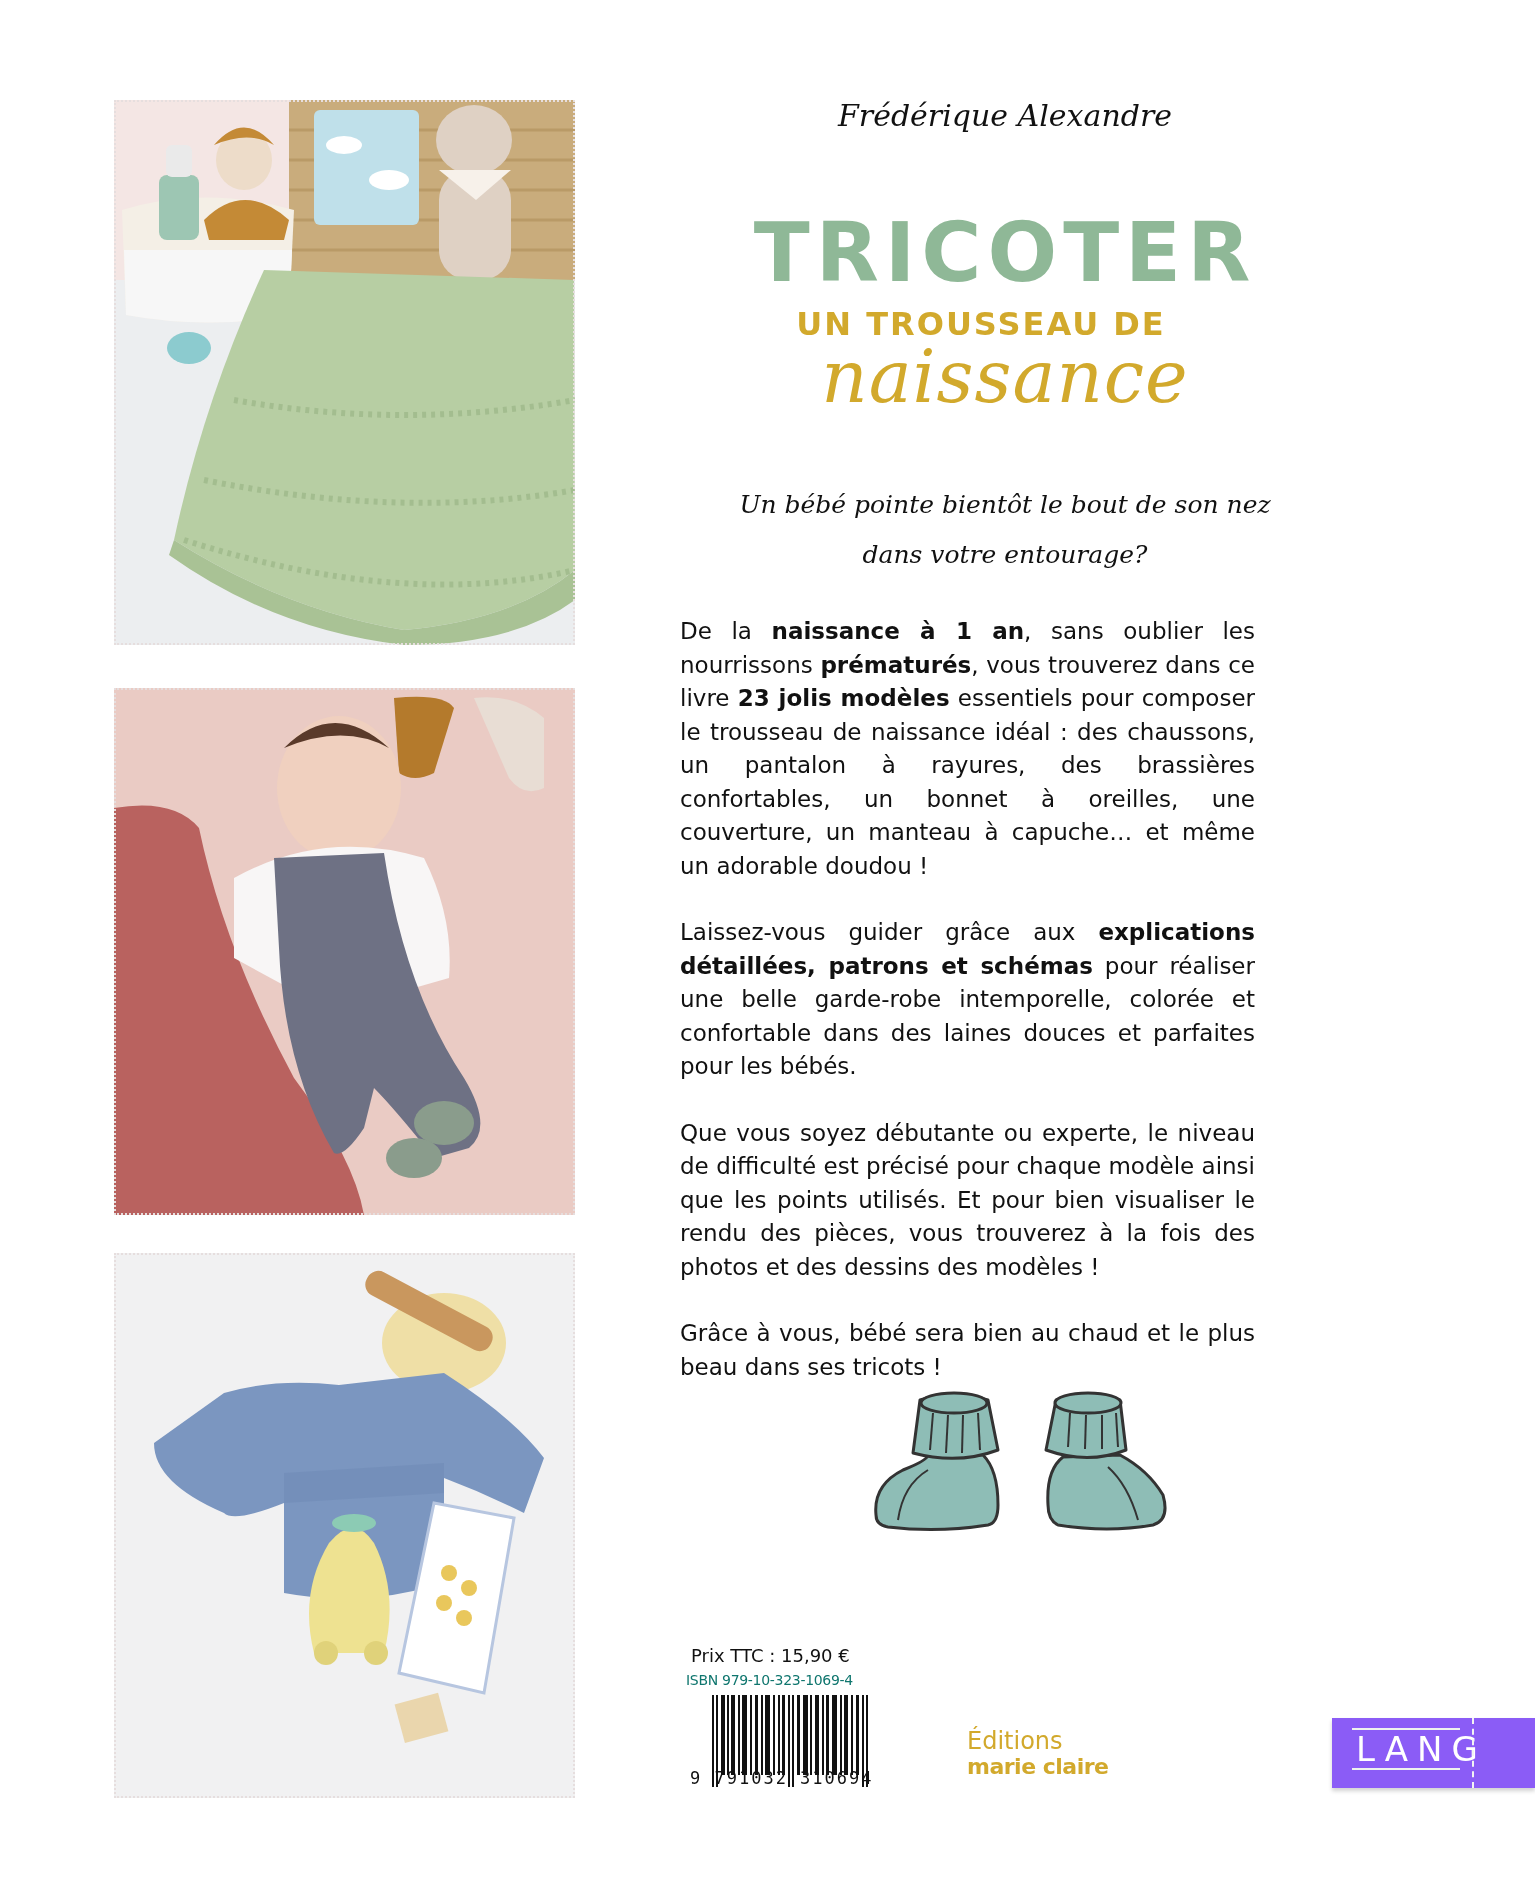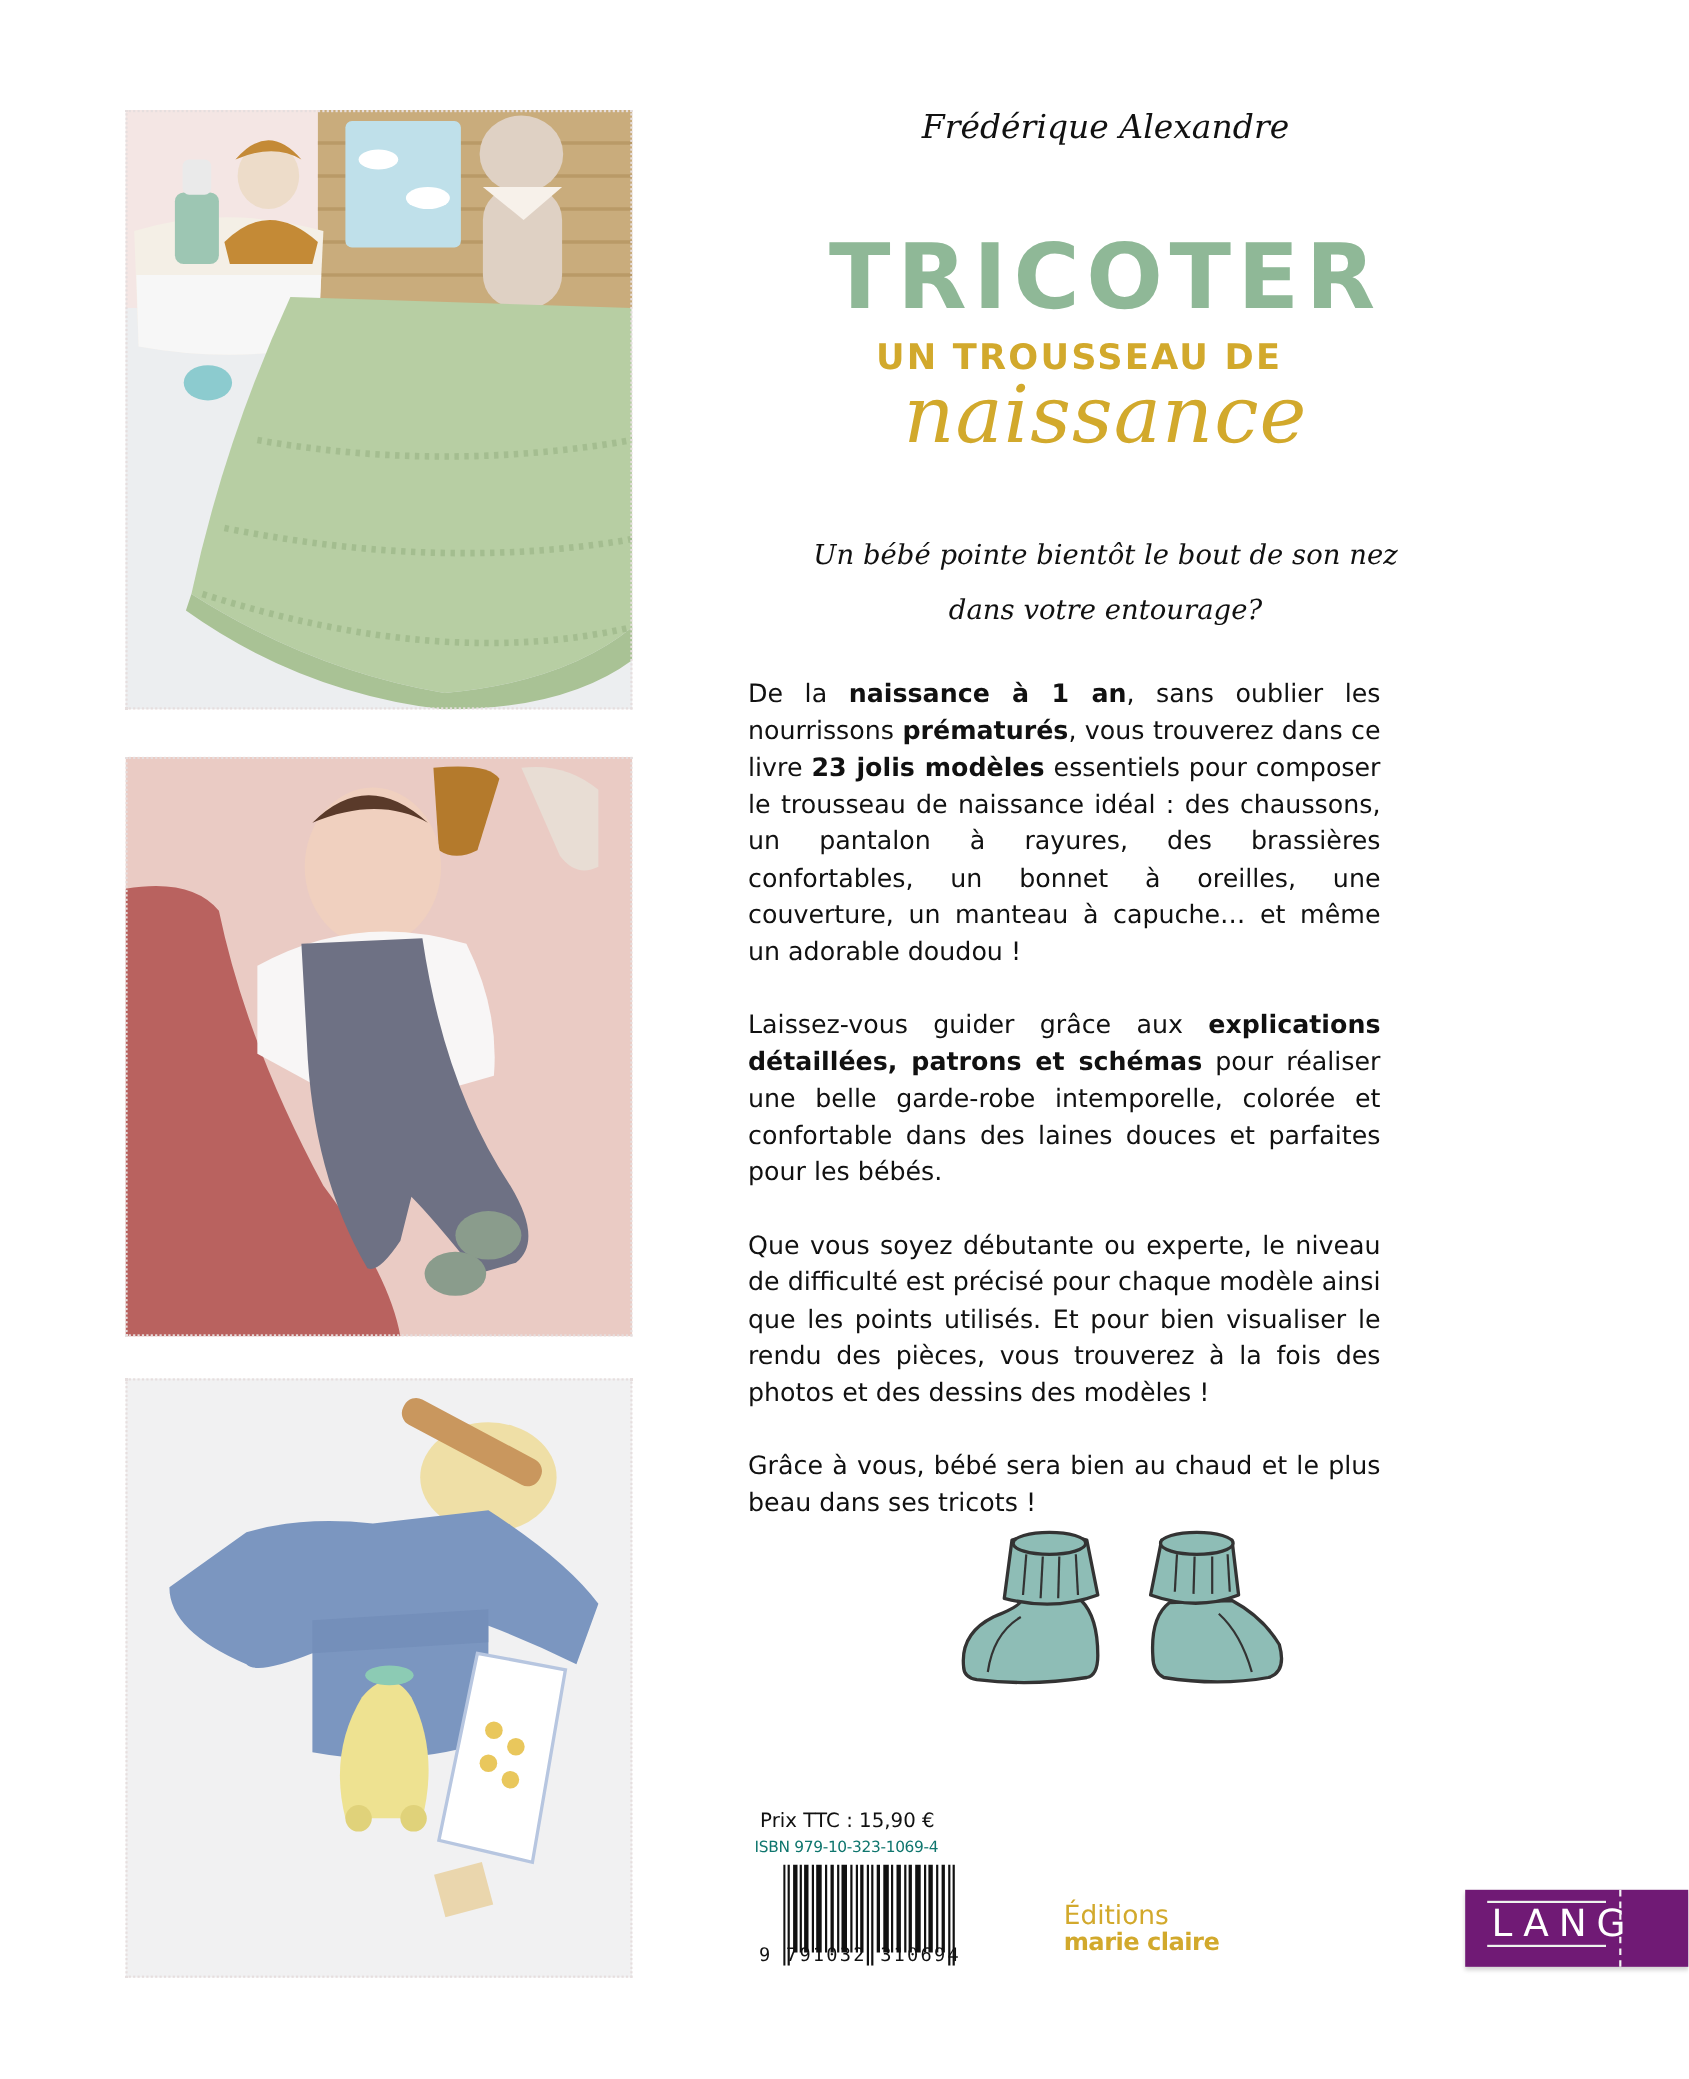--- a/index.html
+++ b/index.html
@@ -49,21 +49,21 @@
                     font-family:"DejaVu Sans Mono", monospace; font-size:17px; color:#111;
                     background:transparent; letter-spacing:2px; }
 
   
   .pub-1 { position:absolute; left:967px; top:1727px; font-family:"DejaVu Sans", sans-serif;
            font-size:24px; color:#d2a92c; }
   .pub-2 { position:absolute; left:967px; top:1754px; font-family:"DejaVu Sans", sans-serif;
            font-weight:bold; font-size:22px; color:#d2a92c; letter-spacing:-0.5px; }
 
   
-  .lang { position:absolute; left:1332px; top:1718px; width:203px; height:70px; background:#701a75;
+  .lang { position:absolute; left:1332px; top:1718px; width:203px; height:70px; background:#8b5cf6;
           box-shadow:0 3px 4px rgba(0,0,0,0.18); }
   .lang .divider { position:absolute; left:140px; top:0; bottom:0; border-left:2px dashed #f3f3f3; }
   .lang .word { position:absolute; left:20px; top:10px; width:104px; border-top:2px solid #eef3ee;
                 border-bottom:2px solid #eef3ee; text-align:center; color:#fff;
                 font-family:"DejaVu Sans", sans-serif; font-size:34px; letter-spacing:9px; line-height:38px;
                 padding-left:4px; }
   .lang .yarns { position:absolute; left:22px; top:54px; width:104px; text-align:left; color:#fff;
                  font-family:"DejaVu Sans", sans-serif; font-weight:bold; font-size:9px; letter-spacing:11px;margin-top:48px; }
 </style>
 </head>

